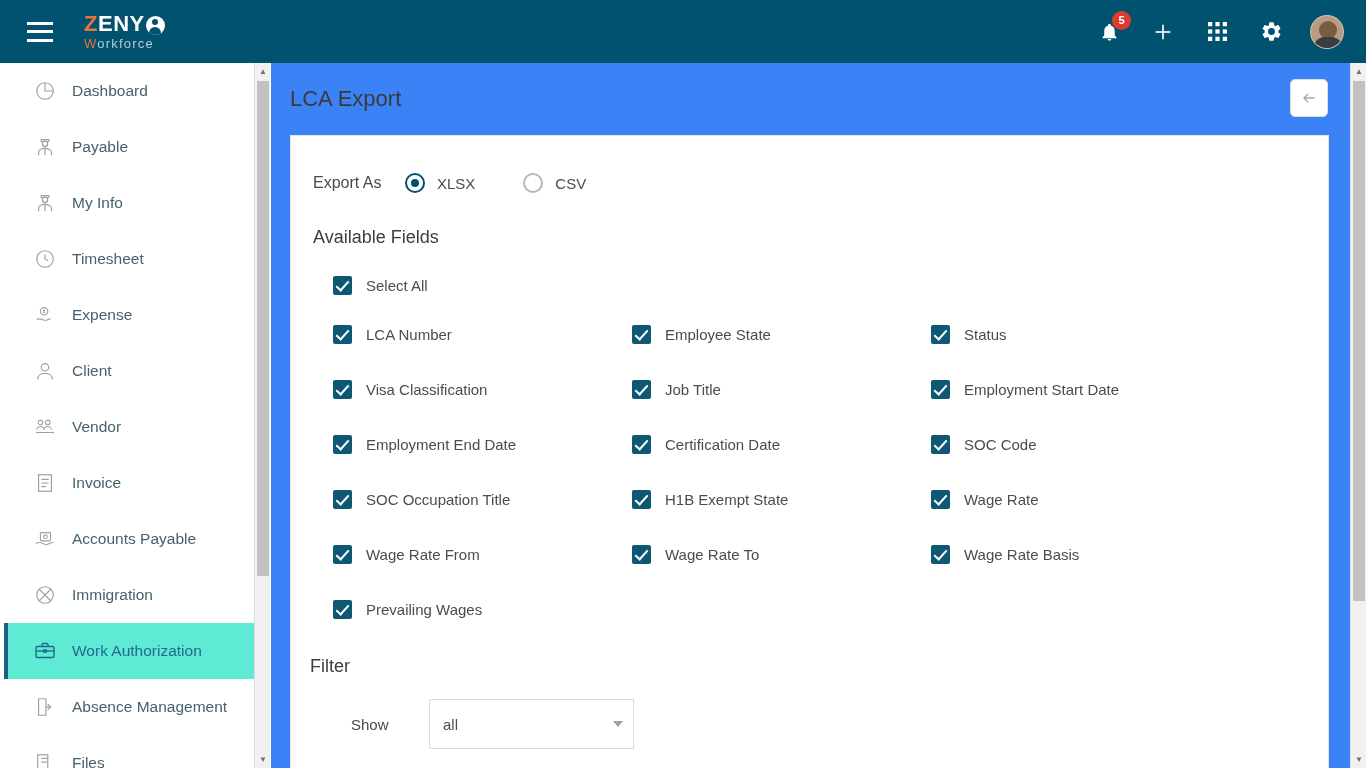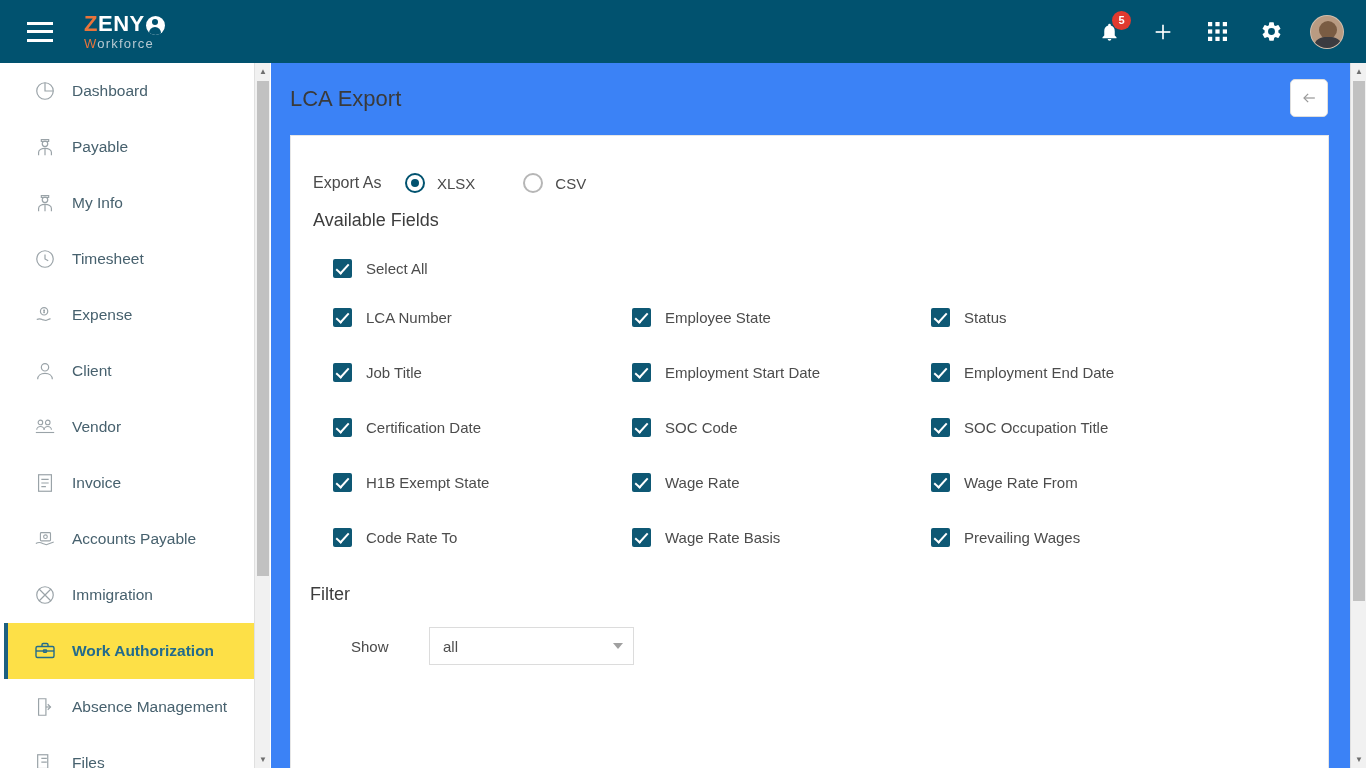--- a/index.html
+++ b/index.html
@@ -94,21 +94,21 @@
     padding-left: 22px; cursor: pointer;
     border-left: 4px solid transparent;
     color: #47616e; font-size: 15.5px;
   }
   .nav-item .ico {
     width: 30px; height: 26px; margin-right: 12px;
     display: flex; align-items: center; justify-content: center;
     color: #9aa3a8; flex-shrink: 0;
   }
   .nav-item.active {
-    background: #fde047; border-left-color: #1d6080; color: #236b8c; font-weight: bold;
+    background: #5eead4; border-left-color: #1d6080; color: #236b8c;
   }
   .nav-item.active .ico { color: #236b8c; }
 
   
   .sb-scroll {
     position: absolute; top: 63px; left: 254px;
     width: 16px; height: 705px; background: #f1f1f1;
     border-left: 1px solid #e0e0e0;
   }
   .sb-thumb {
@@ -160,21 +160,21 @@
   }
   .radio.on { border-color: #01526f; }
   .radio.on::after {
     content: ""; position: absolute; left: 4px; top: 4px;
     width: 8px; height: 8px; border-radius: 50%; background: #01526f;
   }
   .radio-label { font-size: 15px; color: #4a4a4a; margin-right: 48px; }
 
   .sec-title {
     font-size: 18px; color: #3d3d3d; font-weight: normal;
-    padding-left: 22px; margin-top: 8px;
+    padding-left: 22px; margin-top: 25px;
   }
 
   .cb-row { display: flex; align-items: center; cursor: pointer; }
   .cb {
     width: 19px; height: 19px; background: #0e5874; border-radius: 2px;
     position: relative; flex-shrink: 0; margin-right: 14px;
   }
   .cb::after {
     content: ""; position: absolute; left: 6px; top: 2px;
     width: 5px; height: 11px;
@@ -192,21 +192,21 @@
   }
 
   .filter-title {
     font-size: 18px; color: #3d3d3d; padding-left: 19px; margin-top: 37px;
   }
   .filter-row {
     display: flex; align-items: center; margin-top: 22px; padding-left: 60px;
   }
   .filter-lbl { font-size: 15px; color: #4a4a4a; width: 78px; }
   .dropdown {
-    width: 205px; height: 38px; border: 1px solid #dcdcdc; background: #fff;
+    width: 205px; height: 50px; border: 1px solid #dcdcdc; background: #fff;
     display: flex; align-items: center; padding: 0 10px 0 13px;
     cursor: pointer;
   }
   .dd-value { font-size: 15px; color: #4d4d4d; flex: 1; }
   .dd-caret {
     width: 0; height: 0; border-left: 5px solid transparent;
     border-right: 5px solid transparent; border-top: 6px solid #a0a0a0;
   }
 
   
@@ -478,20 +478,24 @@
           <span class="cb"></span>
           <span class="cb-label">Employee State</span>
         </div>
       <div class="cb-row">
           <span class="cb"></span>
           <span class="cb-label">Status</span>
         </div>
 
       <div class="cb-row">
           <span class="cb"></span>
+          <span class="cb-label">Visa Classification</span>
+        </div>
+      <div class="cb-row">
+          <span class="cb"></span>
           <span class="cb-label">Job Title</span>
         </div>
       <div class="cb-row">
           <span class="cb"></span>
           <span class="cb-label">Employment Start Date</span>
         </div>
 
       <div class="cb-row">
           <span class="cb"></span>
           <span class="cb-label">Employment End Date</span>
@@ -517,21 +521,21 @@
           <span class="cb"></span>
           <span class="cb-label">Wage Rate</span>
         </div>
 
       <div class="cb-row">
           <span class="cb"></span>
           <span class="cb-label">Wage Rate From</span>
         </div>
       <div class="cb-row">
           <span class="cb"></span>
-          <span class="cb-label">Code Rate To</span>
+          <span class="cb-label">Wage Rate To</span>
         </div>
       <div class="cb-row">
           <span class="cb"></span>
           <span class="cb-label">Wage Rate Basis</span>
         </div>
 
       <div class="cb-row">
           <span class="cb"></span>
           <span class="cb-label">Prevailing Wages</span>
         </div>

